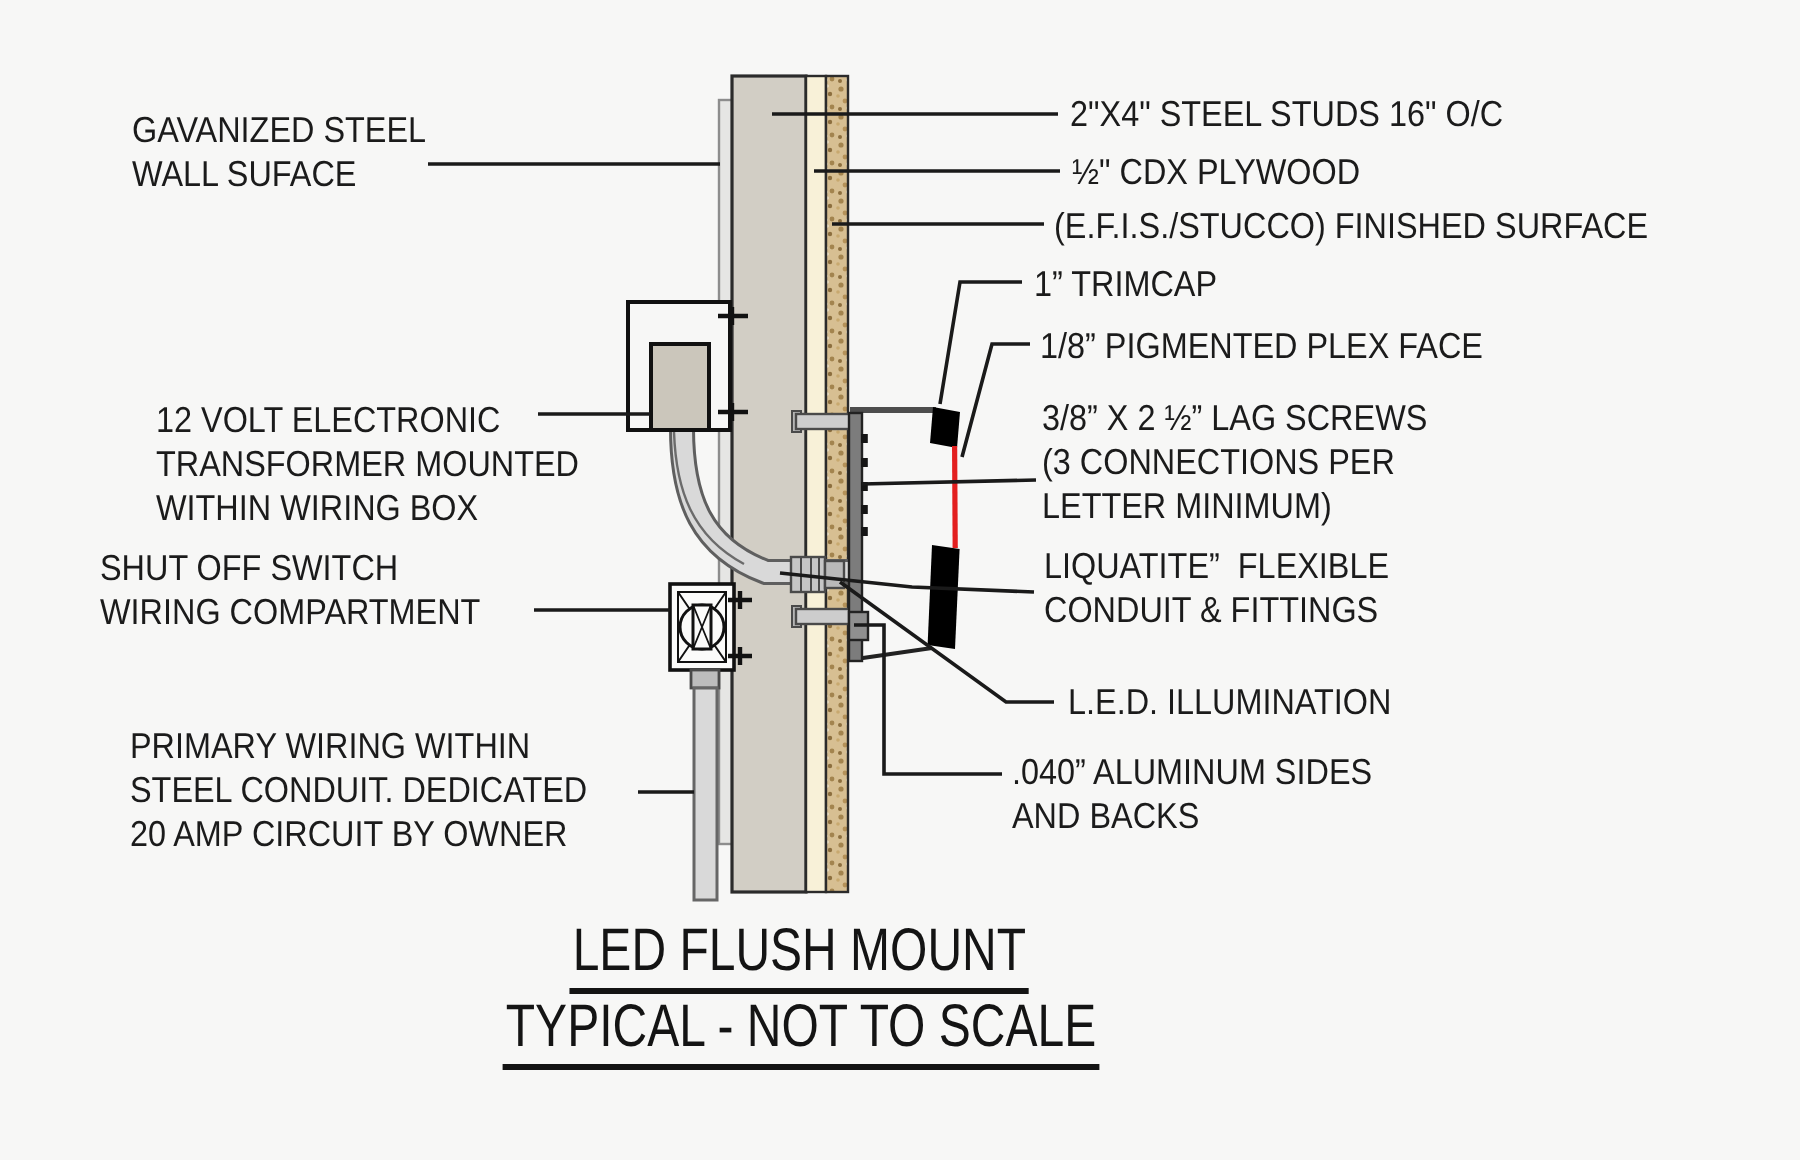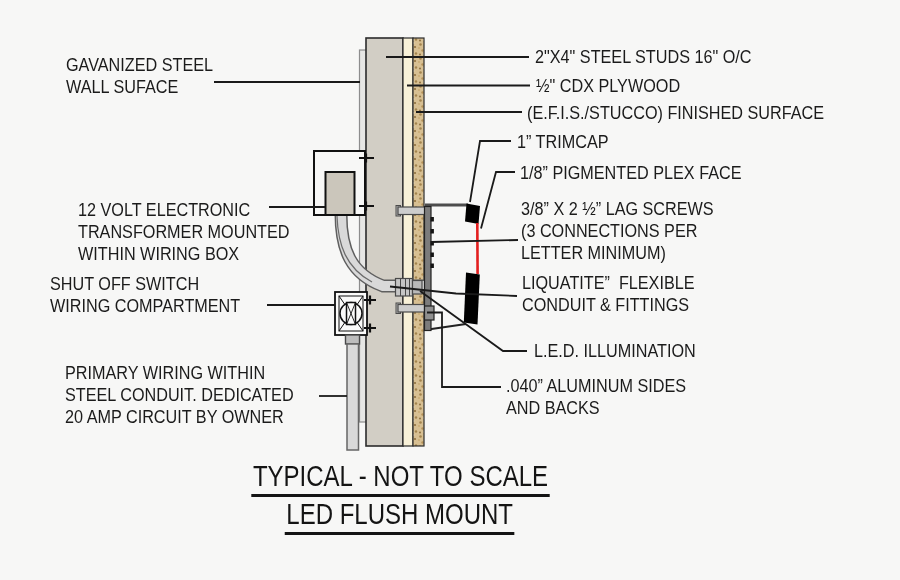--- a/index.html
+++ b/index.html
@@ -157,17 +157,17 @@
   </div>
   <div class="lbl" style="left:534px;top:340px">
     <span>L.E.D. ILLUMINATION</span>
   </div>
   <div class="lbl" style="left:506px;top:375px">
     <span>.040” ALUMINUM SIDES</span>
       <span>AND BACKS</span>
   </div>
 
   <div class="title">
+    <div><span class="u">LED FLUSH MOUNT</span></div>
     <div><span class="u">TYPICAL - NOT TO SCALE</span></div>
-    <div><span class="u">LED FLUSH MOUNT</span></div>
   </div>
 
 </div>
 
 </body></html>

